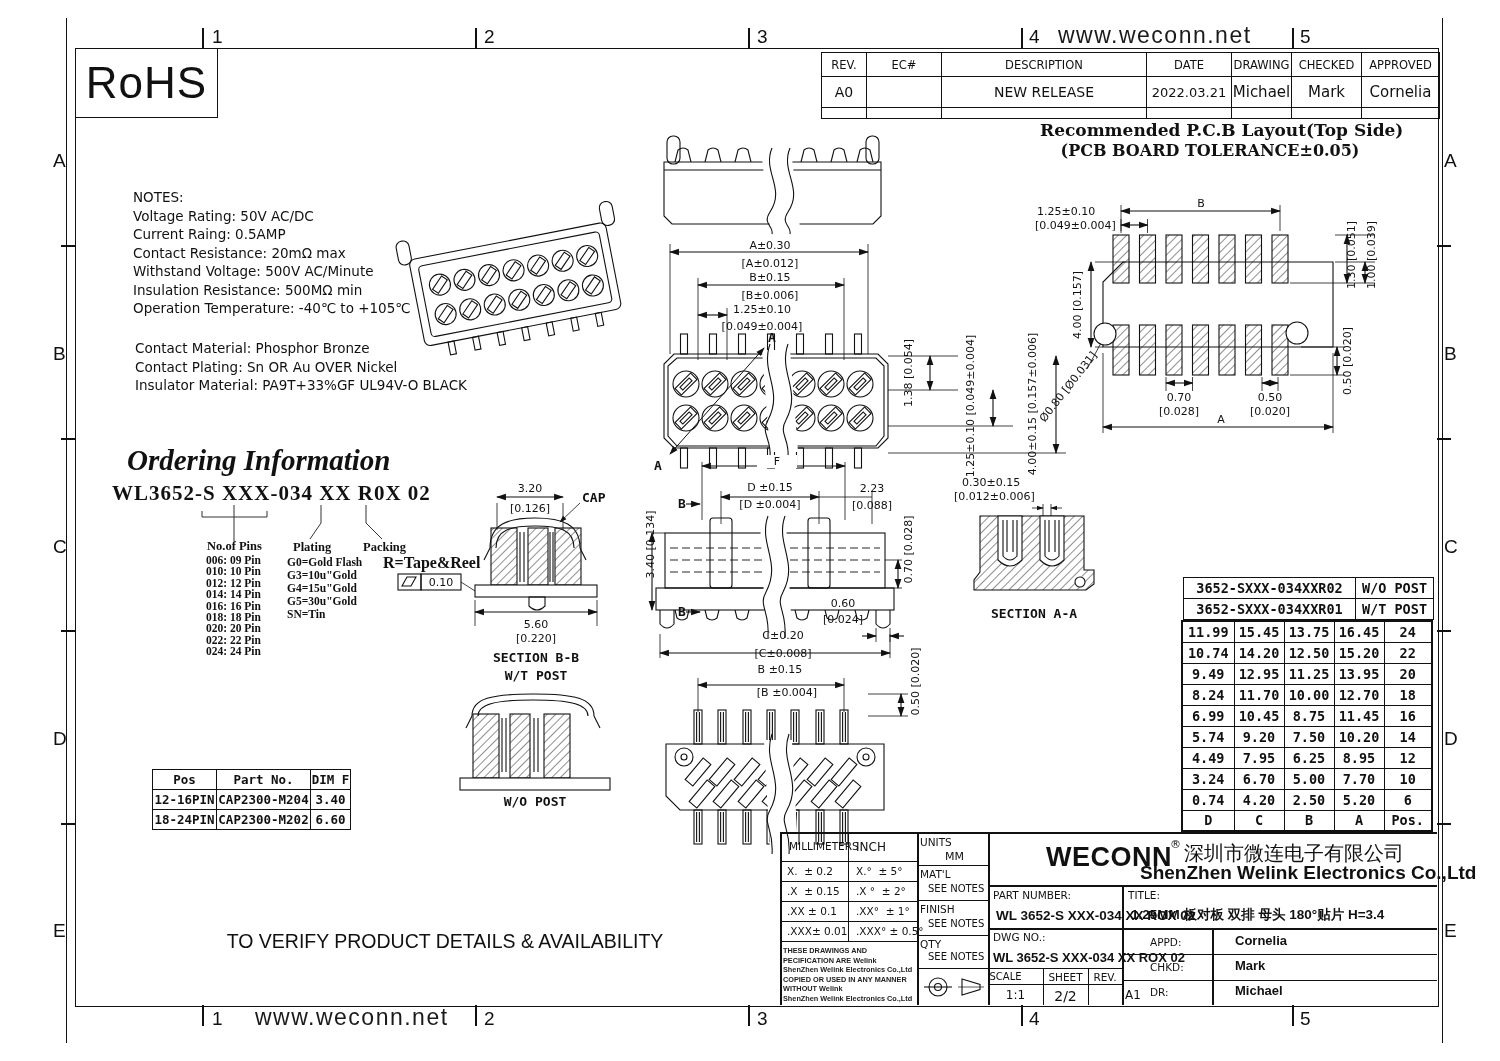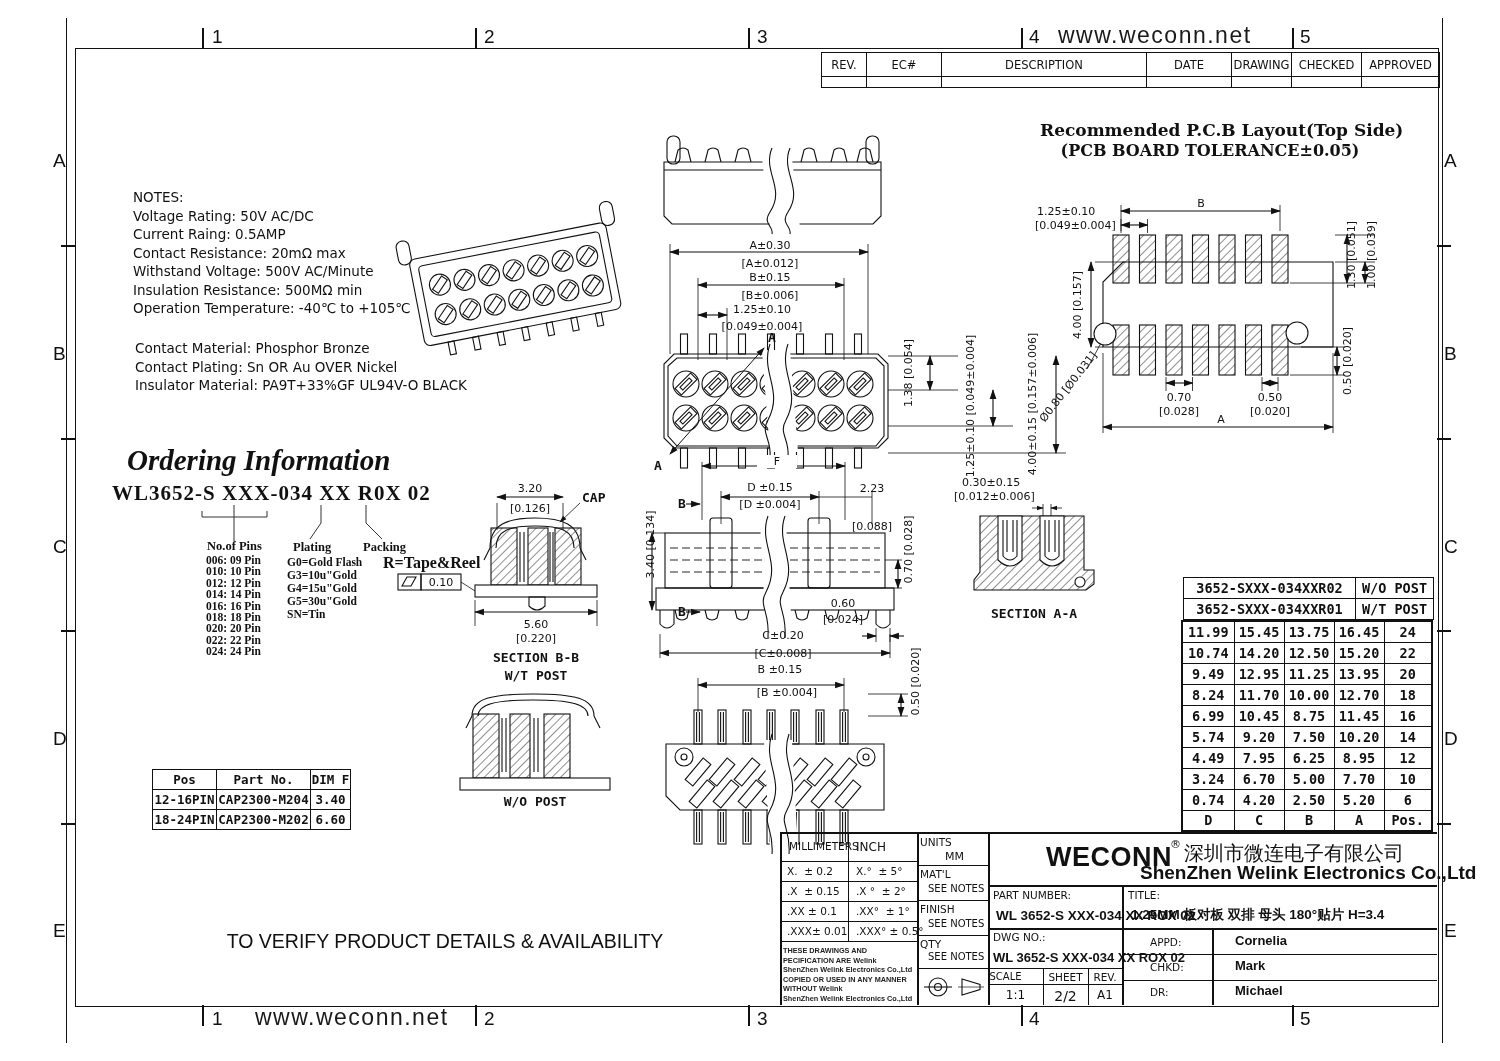--- a/index.html
+++ b/index.html
@@ -98,40 +98,52 @@
   <div class="zlabel" style="left:1444px;top:920px;">E</div>
   <div class="ln" style="left:61px;top:245px;width:14px;height:2px;"></div>
   <div class="ln" style="left:61px;top:438px;width:14px;height:2px;"></div>
   <div class="ln" style="left:61px;top:630px;width:14px;height:2px;"></div>
   <div class="ln" style="left:61px;top:823px;width:14px;height:2px;"></div>
   <div class="ln" style="left:1437px;top:245px;width:14px;height:2px;"></div>
   <div class="ln" style="left:1437px;top:438px;width:14px;height:2px;"></div>
   <div class="ln" style="left:1437px;top:630px;width:14px;height:2px;"></div>
   <div class="ln" style="left:1437px;top:823px;width:14px;height:2px;"></div>
 
+  <div class="abs" style="left:75px;top:48px;width:141px;height:68px;border:1.4px solid #111;display:flex;align-items:center;justify-content:center;">
+    <span style="font:44px 'Liberation Sans',sans-serif;letter-spacing:1px;">RoHS</span>
+  </div>
 
   <table class="abs" style="left:821px;top:52px;width:618px;font-family:'DejaVu Sans',sans-serif;">
     <colgroup>
         <col style="width:45px">
         <col style="width:75px">
         <col style="width:205px">
         <col style="width:85px">
         <col style="width:60px">
         <col style="width:70px">
         <col style="width:78px">
       </colgroup>
     <tbody>
         <tr style="height:24px;font-size:11.5px;">
       <td>REV.</td>
       <td>EC#</td>
       <td>DESCRIPTION</td>
       <td>DATE</td>
       <td>DRAWING</td>
       <td>CHECKED</td>
       <td>APPROVED</td>
+    </tr>
+    <tr style="height:31px;font-size:14px;">
+      <td>A0</td>
+      <td></td>
+      <td>NEW RELEASE</td>
+      <td style="font-size:13px;">2022.03.21</td>
+      <td style="font-size:15px;">Michael</td>
+      <td style="font-size:15px;">Mark</td>
+      <td style="font-size:15px;">Cornelia</td>
     </tr>
     <tr style="height:11px;">
           <td></td>
           <td></td>
           <td></td>
           <td></td>
           <td></td>
           <td></td>
           <td></td>
         </tr>
@@ -394,21 +406,21 @@
       <line x1="46" y1="154" x2="60" y2="154" marker-end="url(#arr)"></line>
     </g>
     <text class="stb" x="38" y="50">B</text>
     <text class="stb" x="38" y="158">B</text>
   </svg>
 
   <div class="dim dimc" style="left:757px;top:455px;width:40px;background:#fff;">F</div>
   <div class="dim dimc" style="left:670px;top:481px;width:200px;">D ±0.15</div>
   <div class="dim dimc" style="left:670px;top:498px;width:200px;">[D ±0.004]</div>
   <div class="dim dimc" style="left:842px;top:482px;width:60px;">2.23</div>
-  <div class="dim dimc" style="left:842px;top:520px;width:60px;">[0.088]</div>
+  <div class="dim dimc" style="left:842px;top:499px;width:60px;">[0.088]</div>
   <div class="dim dimc rot" style="left:600px;top:538px;width:100px;">3.40 [0.134]</div>
   <div class="dim dimc rot" style="left:858px;top:543px;width:100px;">0.70 [0.028]</div>
   <div class="dim dimc" style="left:813px;top:597px;width:60px;">0.60</div>
   <div class="dim dimc" style="left:813px;top:613px;width:60px;">[0.024]</div>
   <div class="dim dimc" style="left:683px;top:629px;width:200px;">C±0.20</div>
   <div class="dim dimc" style="left:683px;top:647px;width:200px;">[C±0.008]</div>
 
   <svg style="left:646px;top:654px;" width="270" height="205" viewBox="0 0 270 205">
     <g stroke="#111" fill="none" stroke-width="1.1">
       <line x1="52" y1="24" x2="52" y2="58" stroke-width="0.8"></line>
@@ -773,21 +785,21 @@
   <div class="dim" style="left:1128px;top:889px;font-size:10.5px;">TITLE:</div>
   <div class="dim" style="left:1131px;top:906px;font:bold 13.5px 'Liberation Sans',sans-serif;">1.25MM 板对板 双排 母头 180°贴片 H=3.4</div>
 
   <div class="dim" style="left:993px;top:931px;font-size:10.5px;">DWG NO.:</div>
   <div class="dim" style="left:993px;top:950px;font:bold 13px 'Liberation Sans',sans-serif;">WL 3652-S XXX-034 XX ROX 02</div>
   <div class="dim dimc" style="left:972px;top:971px;width:55px;font-size:10px;margin-left:6px;">SCALE</div>
   <div class="dim dimc" style="left:1043px;top:971px;width:45px;font-size:10.5px;">SHEET</div>
   <div class="dim dimc" style="left:1088px;top:971px;width:34px;font-size:10.5px;">REV.</div>
   <div class="dim dimc" style="left:988px;top:988px;width:55px;font-size:12px;">1:1</div>
   <div class="dim dimc" style="left:1043px;top:988px;width:45px;font-size:14px;">2/2</div>
-  <div class="dim dimc" style="left:1088px;top:988px;width:34px;font-size:12px;">A1</div>
+  <div class="dim dimc" style="left:1088px;top:988px;width:34px;font-size:12px;padding-left:28px;">A1</div>
 
   <div class="dim" style="left:1150px;top:936px;font-size:10.5px;">APPD:</div>
   <div class="dim" style="left:1235px;top:933px;font:bold 13px 'Liberation Sans',sans-serif;">Cornelia</div>
   <div class="dim" style="left:1150px;top:961px;font-size:10.5px;">CHKD:</div>
   <div class="dim" style="left:1235px;top:958px;font:bold 13px 'Liberation Sans',sans-serif;">Mark</div>
   <div class="dim" style="left:1150px;top:986px;font-size:10.5px;">DR:</div>
   <div class="dim" style="left:1235px;top:983px;font:bold 13px 'Liberation Sans',sans-serif;">Michael</div>
 
 </div>
 

